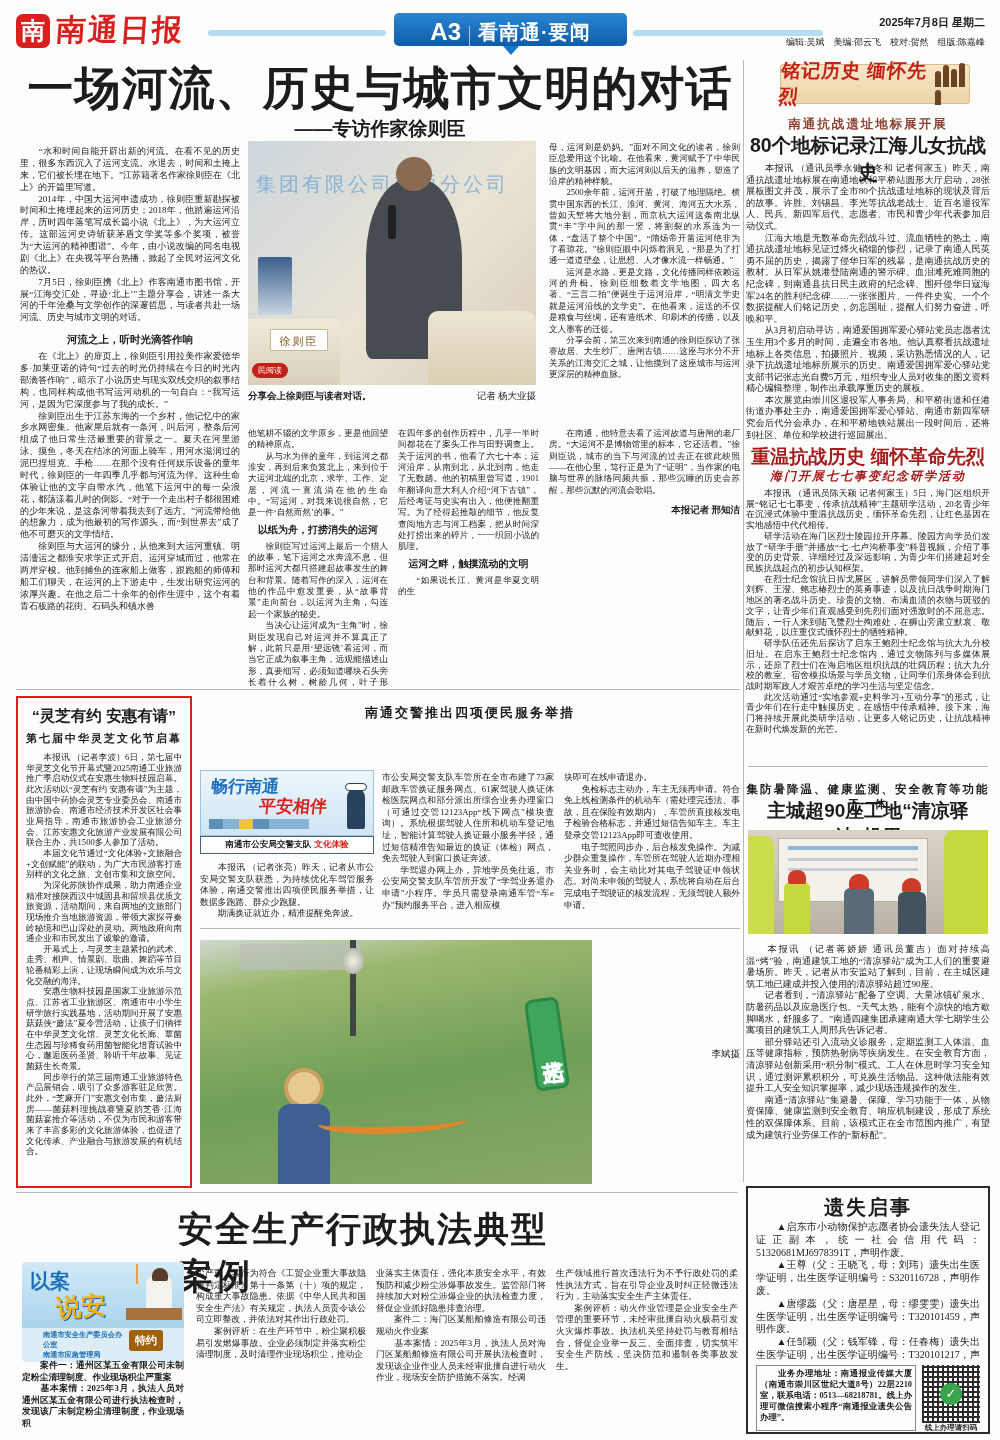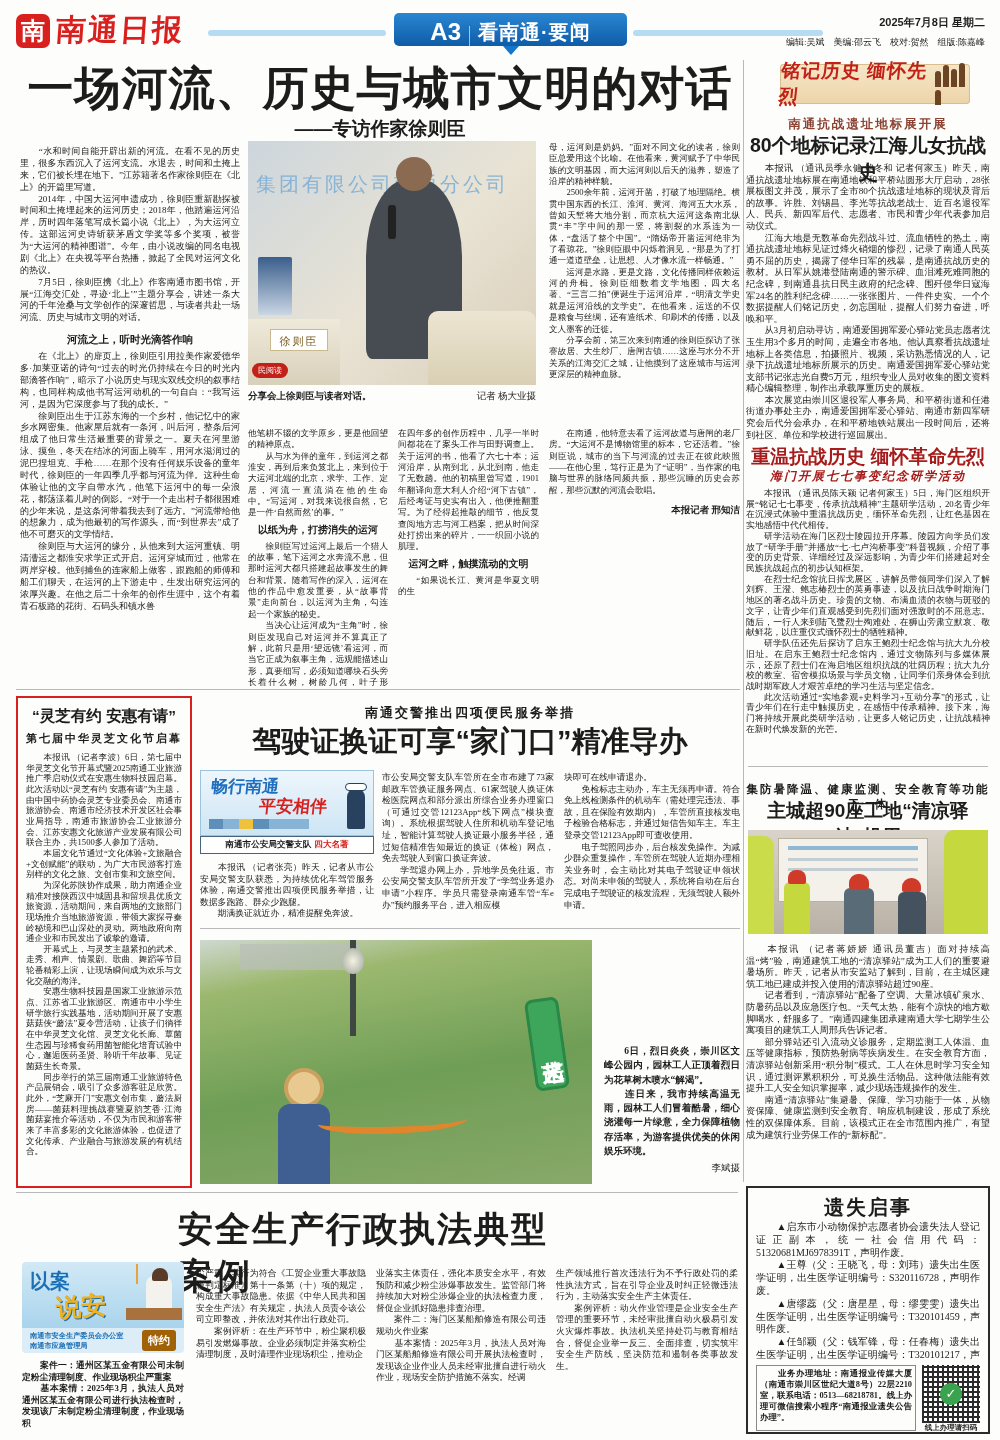--- a/index.html
+++ b/index.html
@@ -179,33 +179,32 @@
     <div class="fangsong" style="text-align:center;font-size:11px;margin:4px 0 6px;">第七届中华灵芝文化节启幕</div>
     <div class="jt" style="font-size:8.6px;line-height:1.24;height:420px;">　　本报讯 （记者李波）6日，第七届中华灵芝文化节开幕式暨2025南通工业旅游推广季启动仪式在安惠生物科技园启幕。此次活动以“灵芝有约 安惠有请”为主题，由中国中药协会灵芝专业委员会、南通市旅游协会、南通市经济技术开发区社会事业局指导，南通市旅游协会工业旅游分会、江苏安惠文化旅游产业发展有限公司联合主办，共1500多人参加了活动。
 　　本届文化节通过“文化体验+文旅融合+文创赋能”的联动，为广大市民游客打造别样的文化之旅、文创市集和文旅空间。
 　　为深化苏陕协作成果，助力南通企业精准对接陕西汉中城固县和留坝县优质文旅资源，活动期间，来自两地的文旅部门现场推介当地旅游资源，带领大家探寻秦岭秘境和巴山深处的灵动。两地政府向南通企业和市民发出了诚挚的邀请。
 　　开幕式上，与灵芝主题紧扣的武术、走秀、相声、情景剧、歌曲、舞蹈等节目轮番精彩上演，让现场瞬间成为欢乐与文化交融的海洋。
 　　安惠生物科技园是国家工业旅游示范点、江苏省工业旅游区、南通市中小学生研学旅行实践基地，活动期间开展了安惠菇菇侠“蘑法”夏令营活动，让孩子们徜徉在中华灵芝文化馆、灵芝文化长廊、蕈菌生态园与珍稀食药用菌智能化培育试验中心，邂逅医药圣贤、聆听千年故事、见证菌菇生长奇景。
 　　同步举行的第三届南通工业旅游特色产品展销会，吸引了众多游客驻足欣赏。此外，“芝麻开门”安惠文创市集，蘑法厨房——菌菇料理挑战赛暨夏韵芝香·江海菌菇宴推介等活动，不仅为市民和游客带来了丰富多彩的文化旅游体验，也促进了文化传承、产业融合与旅游发展的有机结合。</div>
   </div>
 
   <div class="abs fangsong" style="left:200px;top:704px;width:540px;text-align:center;font-size:13px;">南通交警推出四项便民服务举措</div>
-  <div class="abs hei" style="left:200px;top:722px;width:540px;text-align:center;font-size:29px;font-weight:900;">驾驶证换证可享“家门口”精准导办</div>
 
   <div class="abs" style="left:200px;top:770px;width:174px;">
     <div style="height:64px;background:linear-gradient(#eef6fc,#cde5f4);border:1px solid #9cc3de;position:relative;overflow:hidden;">
       <span class="hei" style="position:absolute;left:10px;top:4px;font-size:17px;font-weight:900;color:#1f6fbf;transform:skewX(-6deg);">畅行南通</span>
       <span class="hei" style="position:absolute;left:58px;top:24px;font-size:17px;font-weight:900;color:#d8201e;transform:skewX(-6deg);">平安相伴</span>
       <span class="abs" style="left:8px;top:48px;width:100px;height:10px;background:linear-gradient(90deg,#5e8fb8 0 14px,#87b4d6 14px 30px,#f0c23c 30px 44px,#5e8fb8 44px 60px,#87b4d6 60px 100px);"></span>
       <span class="abs" style="right:8px;top:18px;width:18px;height:40px;background:#27415e;border-radius:8px 8px 2px 2px;"></span>
       <span class="abs" style="right:6px;top:12px;width:22px;height:8px;background:#fff;border-radius:4px;border:1px solid #27415e;"></span>
     </div>
     <div style="height:16px;background:#fff;border:1px solid #44637e;display:flex;align-items:center;justify-content:center;gap:3px;">
       <span class="hei" style="font-size:8.6px;font-weight:bold;">南通市公安局交警支队</span>
-      <span class="hei" style="font-size:8.6px;font-weight:bold;color:#d8201e;">四大名著</span>
+      <span class="hei" style="font-size:8.6px;font-weight:bold;color:#d8201e;">文化体验</span>
     </div>
   </div>
 
   <div class="abs jt" style="left:200px;top:862px;width:174px;height:60px;font-size:8.8px;">　　本报讯 （记者张亮）昨天，记者从市公安局交警支队获悉，为持续优化车驾管服务体验，南通交警推出四项便民服务举措，让数据多跑路、群众少跑腿。
 　　期满换证就近办，精准提醒免奔波。</div>
   <div class="abs jt" style="left:382px;top:772px;width:172px;height:150px;font-size:8.8px;">市公安局交警支队车管所在全市布建了73家邮政车管换证服务网点、61家驾驶人换证体检医院网点和部分派出所综合业务办理窗口（可通过交管12123App“线下网点”模块查询）。系统根据驾驶人住所和机动车登记地址，智能计算驾驶人换证最小服务半径，通过短信精准告知最近的换证（体检）网点，免去驾驶人到窗口换证奔波。
 　　学驾退办网上办，异地学员免往返。市公安局交警支队车管所开发了“学驾业务退办申请”小程序。学员只需登录南通车管“车e办”预约服务平台，进入相应模</div>
   <div class="abs jt" style="left:564px;top:772px;width:176px;height:150px;font-size:8.8px;">块即可在线申请退办。
 　　免检标志主动办，车主无须再申请。符合免上线检测条件的机动车（需处理完违法、事故，且在保险有效期内），车管所直接核发电子检验合格标志，并通过短信告知车主。车主登录交管12123App即可查收使用。
 　　电子驾照同步办，后台核发免操作。为减少群众重复操作，车管所在驾驶人近期办理相关业务时，会主动比对其电子驾驶证申领状态。对尚未申领的驾驶人，系统将自动在后台完成电子驾驶证的核发流程，无须驾驶人额外申请。</div>
@@ -215,39 +214,37 @@
   <div class="abs photo ph3" style="left:200px;top:940px;width:392px;height:244px;">
     <div class="abs" style="left:40px;top:4px;width:120px;height:26px;background:#b9bfb9;opacity:.7;"></div>
     <div class="abs" style="left:150px;top:0;width:6px;height:96px;background:#3e4742;"></div>
     <div class="abs" style="left:142px;top:8px;width:22px;height:26px;background:radial-gradient(#f5f2e4,#9aa398);border-radius:50%;"></div>
     <div class="abs hei" style="right:28px;top:58px;width:34px;height:92px;background:#3da65a;border-radius:8px;transform:rotate(-8deg);color:#fff;font-size:22px;font-weight:900;writing-mode:vertical-rl;text-align:center;box-shadow:0 0 0 3px #2c8747 inset;">艺起来</div>
     <div class="abs" style="left:84px;top:128px;width:40px;height:40px;background:#e8c98f;border-radius:50%;border:4px solid #caa15e;"></div>
     <div class="abs" style="left:78px;top:164px;width:52px;height:80px;background:#3f5f92;border-radius:12px 12px 0 0;"></div>
     <div class="abs" style="left:118px;top:168px;width:150px;height:26px;border-bottom:7px solid #e2862c;border-radius:0 0 70% 40%;"></div>
   </div>
   <div class="abs" style="left:604px;top:1044px;width:136px;">
-    <div class="jt" style="font-size:9.5px;font-weight:bold;line-height:1.5;">　　6日，烈日炎炎，崇川区文峰公园内，园林工人正顶着烈日为花草树木喷水“解渴”。
-　　连日来，我市持续高温无雨，园林工人们冒着酷暑，细心浇灌每一片绿意，全力保障植物存活率，为游客提供优美的休闲娱乐环境。</div>
     <div style="text-align:right;font-size:9.5px;margin-top:4px;">李斌摄</div>
   </div>
 
   <div class="abs rule" style="left:16px;top:1192px;width:722px;height:1px;"></div>
 
   <div class="abs" style="left:178px;top:1206px;width:400px;font-size:35px;font-weight:900;letter-spacing:2px;">安全生产行政执法典型案例</div>
 
   <div class="abs" style="left:22px;top:1262px;width:162px;">
     <div style="height:66px;background:linear-gradient(#d2e9f6,#a9d4ec);position:relative;border-radius:4px 4px 0 0;overflow:hidden;">
       <span class="hei" style="position:absolute;left:8px;top:6px;font-size:20px;font-weight:900;color:#1a6fb5;">以案</span>
       <span class="hei" style="position:absolute;left:34px;top:28px;font-size:25px;font-weight:900;color:#f2b21d;text-shadow:1px 1px 0 #1a6fb5;transform:rotate(-4deg);">说安</span>
       <span class="abs" style="right:12px;top:14px;width:26px;height:40px;background:#f4f2ec;border-radius:8px 8px 0 0;"></span>
       <span class="abs" style="right:16px;top:6px;width:16px;height:13px;background:#5a3b28;border-radius:8px 8px 2px 2px;"></span>
       <span class="abs" style="right:2px;top:46px;width:56px;height:12px;background:#a9713e;"></span>
       <span class="abs" style="right:46px;top:2px;width:2px;height:20px;background:#e8a23c;"></span>
     </div>
-    <div style="background:#dcedf7;border-radius:0 0 4px 4px;display:flex;align-items:flex-end;padding:2px 8px;gap:4px;">
+    <div style="background:#dcedf7;border-radius:0 0 4px 4px;display:flex;align-items:flex-start;padding:2px 21px;gap:4px;">
       <div style="flex:1;">
         <div class="hei" style="font-size:7.2px;font-weight:bold;color:#1a6fb5;">南通市安全生产委员会办公室</div>
         <div class="hei" style="font-size:7.2px;font-weight:bold;color:#1a6fb5;">南通市应急管理局</div>
       </div>
       <div class="hei" style="background:#a16207;color:#fff;font-size:11px;font-weight:900;padding:3px 6px;border-radius:3px;">特约</div>
     </div>
   </div>
 
   <div class="abs jt" style="left:22px;top:1360px;width:162px;height:80px;font-size:8.8px;font-weight:bold;">　　案件一：通州区某五金有限公司未制定粉尘清理制度、作业现场积尘严重案
 　　基本案情：2025年3月，执法人员对通州区某五金有限公司进行执法检查时，发现该厂未制定粉尘清理制度，作业现场积</div>

